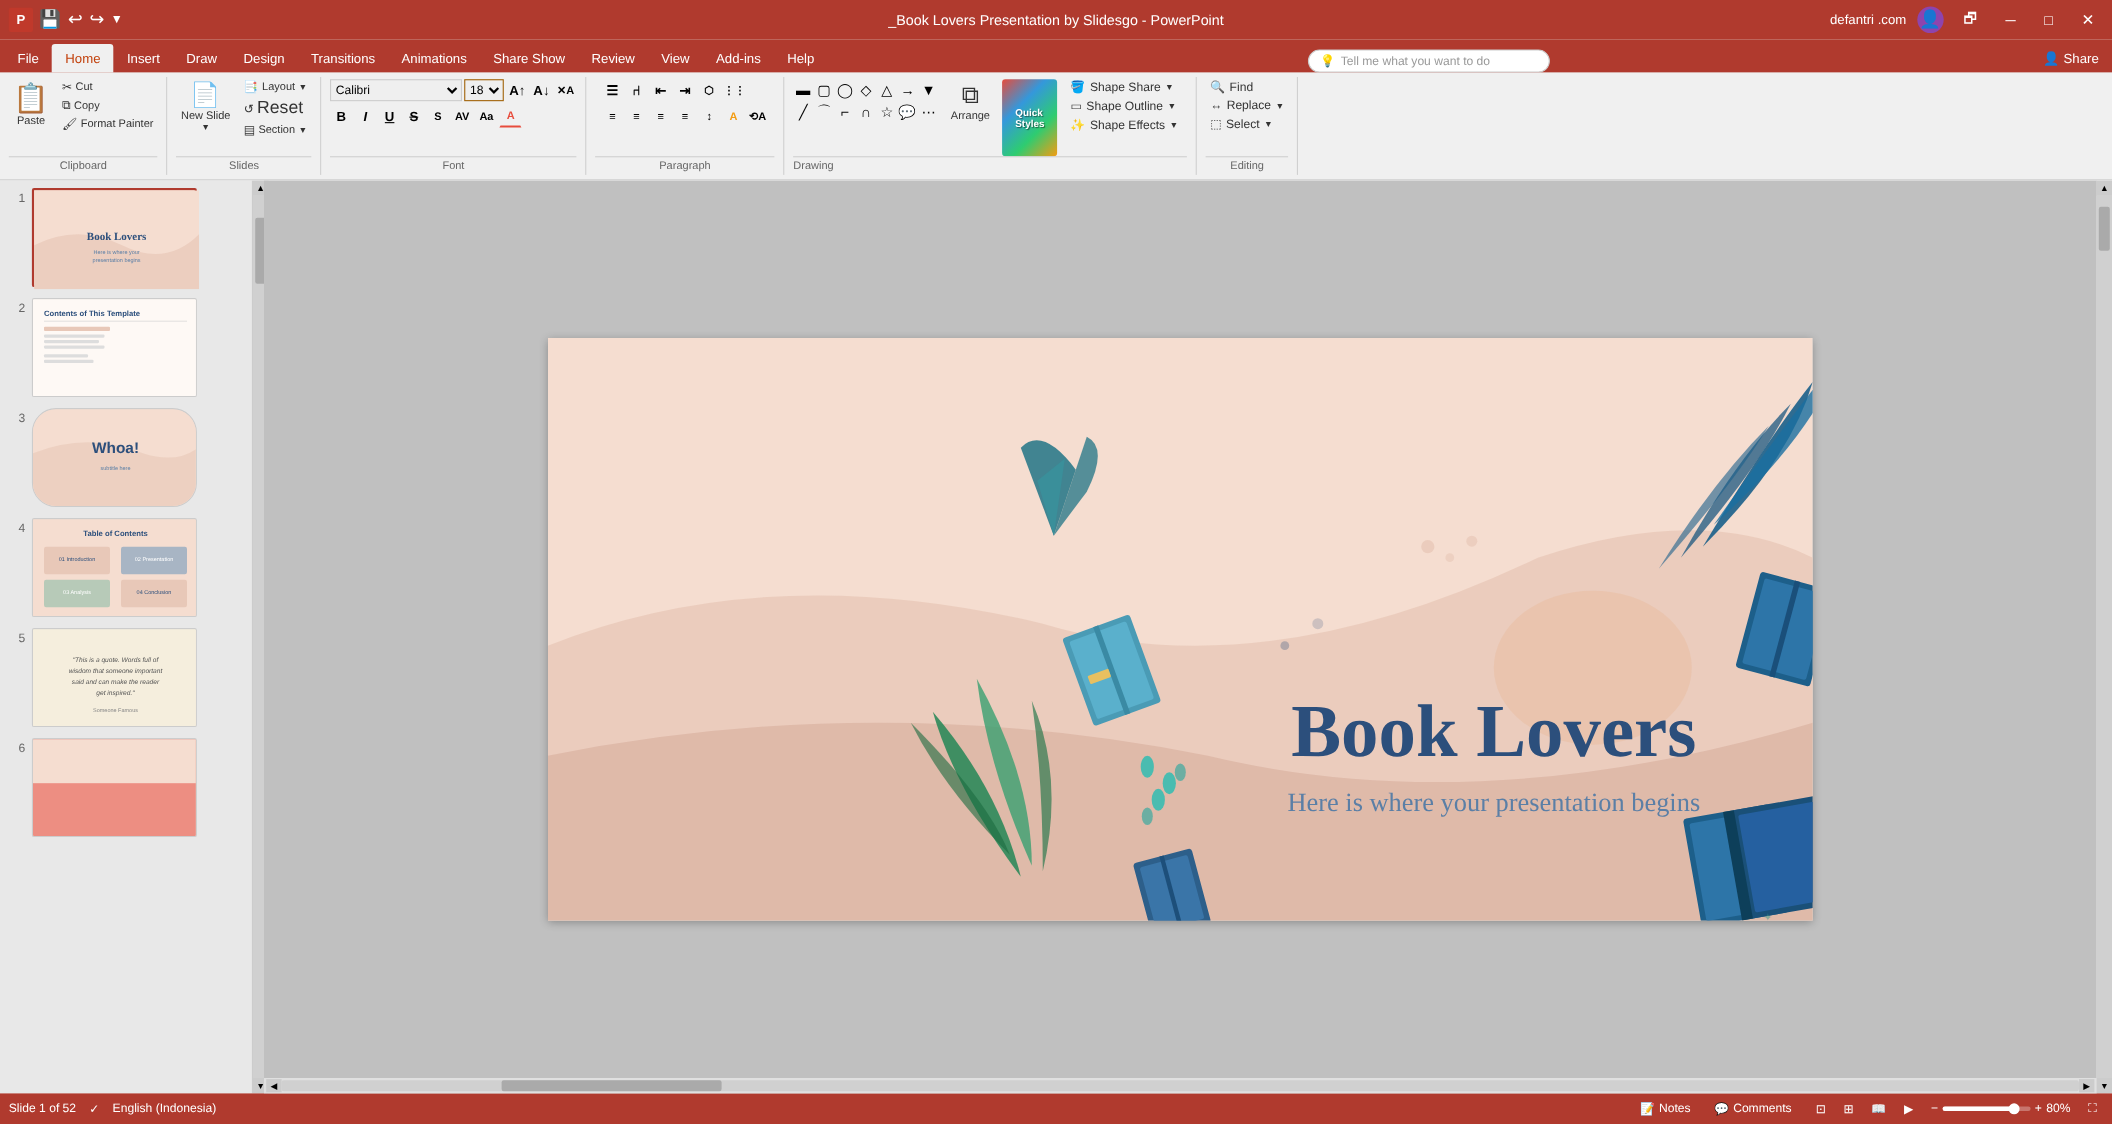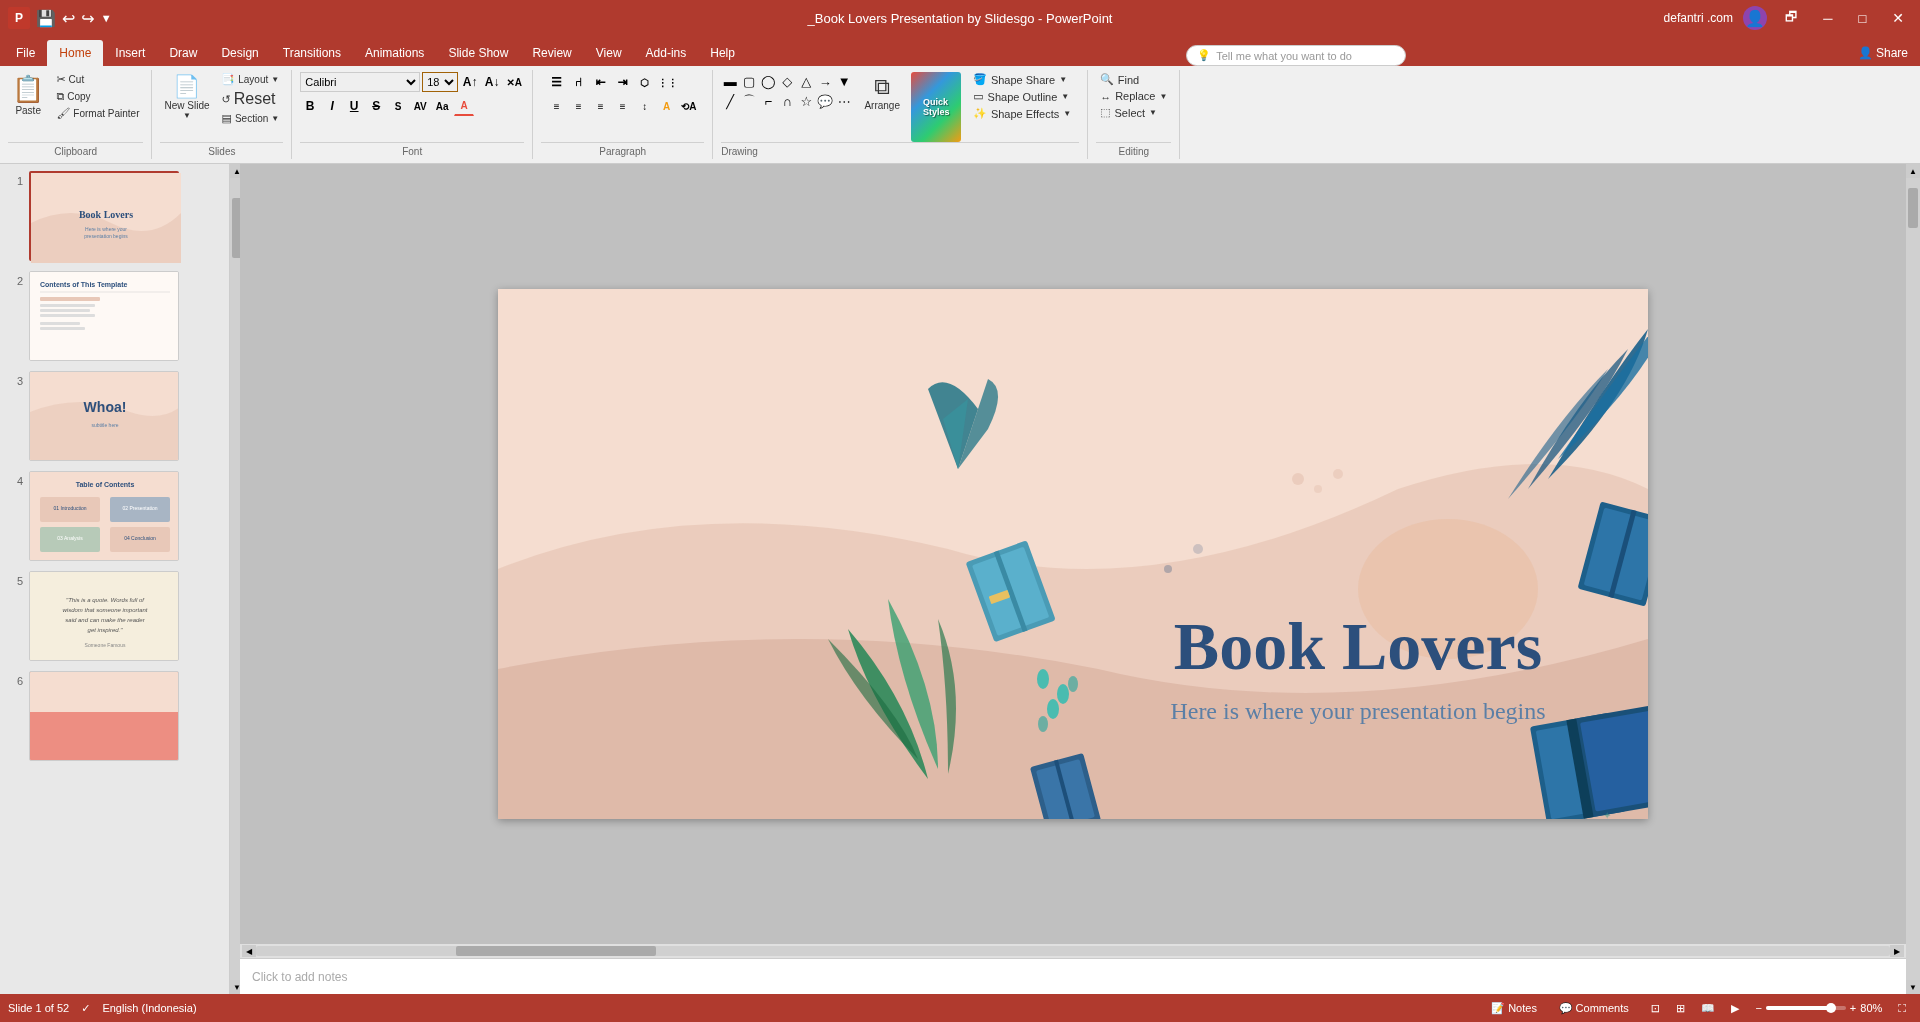--- a/index.html
+++ b/index.html
@@ -267,21 +267,21 @@
 </div>
 
 <div class="ribbon-tabs">
   <div class="ribbon-tab">File</div>
   <div class="ribbon-tab active">Home</div>
   <div class="ribbon-tab">Insert</div>
   <div class="ribbon-tab">Draw</div>
   <div class="ribbon-tab">Design</div>
   <div class="ribbon-tab">Transitions</div>
   <div class="ribbon-tab">Animations</div>
-  <div class="ribbon-tab">Slide Show</div>
+  <div class="ribbon-tab">Share Show</div>
   <div class="ribbon-tab">Review</div>
   <div class="ribbon-tab">View</div>
   <div class="ribbon-tab">Add-ins</div>
   <div class="ribbon-tab">Help</div>
   <div style="flex:1; display:flex; align-items:center; justify-content:center;">
     <div class="tell-me-input">
       <span>💡</span>
       <span style="color:#999; font-size:11px;">Tell me what you want to do</span>
     </div>
   </div>
@@ -500,21 +500,21 @@
             <rect x="10" y="37" width="50" height="3" fill="#ddd" rx="1"></rect>
             <rect x="10" y="42" width="55" height="3" fill="#ddd" rx="1"></rect>
             <rect x="10" y="50" width="40" height="3" fill="#ddd" rx="1"></rect>
             <rect x="10" y="55" width="45" height="3" fill="#ddd" rx="1"></rect>
           </svg>
         </div>
       </div>
 
       <div class="slide-thumb">
         <span class="slide-num">3</span>
-        <div class="thumb-img" style="background:#f5ddd0; position:relative;">
+        <div class="thumb-img" style="background:#f5ddd0; position:relative;border-radius:22px;">
           <svg width="150" height="90" viewBox="0 0 150 90">
             <rect width="150" height="90" fill="#f5ddd0"></rect>
             <path d="M0 40 Q50 20 100 40 Q130 50 150 35 L150 90 L0 90Z" fill="#e8c8b8" opacity="0.6"></path>
             <text x="75" y="40" font-size="14" font-weight="bold" fill="#2c4f7c" text-anchor="middle">Whoa!</text>
             <text x="75" y="55" font-size="5" fill="#5b7fa6" text-anchor="middle">subtitle here</text>
           </svg>
         </div>
       </div>
 
       <div class="slide-thumb">
@@ -662,23 +662,20 @@
     </div>
 
     <div style="height:14px; background:#e0e0e0; display:flex; align-items:center; padding:0 2px;">
       <div style="width:14px; height:12px; background:#ccc; display:flex; align-items:center; justify-content:center; font-size:8px; cursor:pointer;">◀</div>
       <div style="flex:1; height:10px; background:#d0d0d0; border-radius:2px; position:relative;">
         <div style="width:200px; height:10px; background:#aaa; border-radius:2px; position:absolute; left:200px;"></div>
       </div>
       <div style="width:14px; height:12px; background:#ccc; display:flex; align-items:center; justify-content:center; font-size:8px; cursor:pointer;">▶</div>
     </div>
 
-    <div class="notes-area">
-      <span>Click to add notes</span>
-    </div>
   </div>
 
   <div class="v-scrollbar" style="flex-shrink:0;">
     <div class="scrollbar-btn">▲</div>
     <div class="scrollbar-track">
       <div class="scrollbar-thumb" style="top:10px; height:40px;"></div>
     </div>
     <div class="scrollbar-btn">▼</div>
   </div>
 

